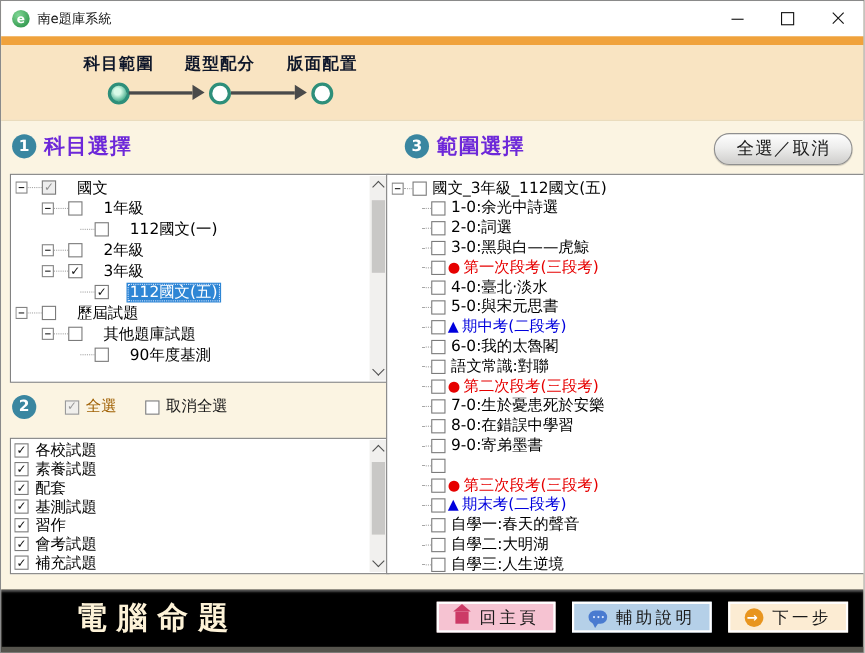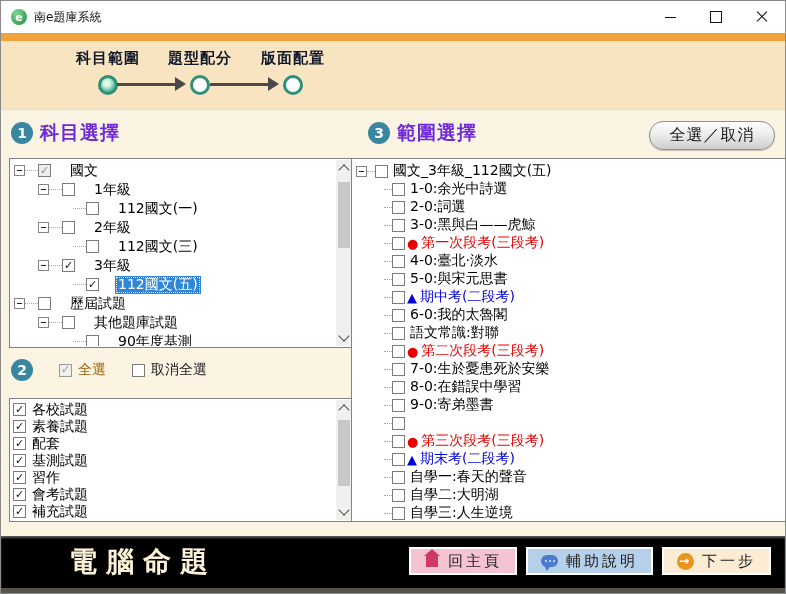--- a/index.html
+++ b/index.html
@@ -75,21 +75,21 @@
   
   .pill { position:absolute; right:8px; top:5px; width:124px; height:27px; border-radius:14px;
           border:1px solid #8f8f8f; background:linear-gradient(#fefefe, #ededec 45%, #cfcecc);
           display:flex; align-items:center; justify-content:center; font-size:16px; color:#1a1a1a; letter-spacing:1px;
           box-shadow:0 1px 1px rgba(0,0,0,.2); cursor:default; }
 
   
   .bottombar { position:absolute; top:535px; left:0; right:0; height:60px; background:#000000; box-shadow:inset 0 2px 2px rgba(255,255,255,.35); }
   .brand { position:absolute; left:68px; top:7px; font-size:28px; font-weight:bold; color:#fdf2d7; letter-spacing:9px;
            text-shadow:1px 1px 0 rgba(0,0,0,.08); }
-  .fbtns { position:absolute; right:14px; top:11px; display:flex; gap:9px; }
+  .fbtns { position:absolute; right:14px; top:11px; display:flex; gap:15px; }
   .fbtn { height:28px; box-sizing:border-box; border:2px solid #fff; box-shadow:1px 1px 2px rgba(0,0,0,.3);
           display:flex; align-items:center; gap:8px; padding:0 13px; font-size:15px; letter-spacing:3px; color:#1a1a1a; cursor:default; }
   .fbtn-home   { background:#f6c3d2; }
   .fbtn-help   { background:#b5d0e8; }
   .fbtn-next   { background:#fcecd3; }
   .icon-home { position:relative; width:16px; height:13px; flex:none; }
   .icon-home::before { content:""; position:absolute; top:-6px; left:0; border-left:8px solid transparent; border-right:8px solid transparent; border-bottom:7px solid #cc3a66; }
   .icon-home::after  { content:""; position:absolute; top:1px; left:2px; width:12px; height:11px; background:#cc3a66; }
   .icon-speech { position:relative; width:17px; height:12px; background:#4a7bd0; border-radius:7px; flex:none; }
   .icon-speech::before { content:""; position:absolute; bottom:-4px; left:3px; border-left:3px solid transparent; border-right:4px solid transparent; border-top:6px solid #4a7bd0; }
@@ -172,26 +172,20 @@
           <div class="tree-row">
             <span style="width: 24px; flex: 0 0 auto;"></span>
             <span class="expander">
               <i></i>
             </span>
             <span class="stub"></span>
             <span class="cbx"></span>
             <span class="tlabel" style="margin-left: 16px;">2年級</span>
           </div>
           <div class="tree-row">
-            <span style="width: 59px; flex: 0 0 auto;"></span>
-            <span class="stub"></span>
-            <span class="cbx"></span>
-            <span class="tlabel" style="margin-left: 16px;">112國文(三)</span>
-          </div>
-          <div class="tree-row">
             <span style="width: 24px; flex: 0 0 auto;"></span>
             <span class="expander">
               <i></i>
             </span>
             <span class="stub"></span>
             <span class="cbx">✓</span>
             <span class="tlabel" style="margin-left: 16px;">3年級</span>
           </div>
           <div class="tree-row">
             <span style="width: 59px; flex: 0 0 auto;"></span>

